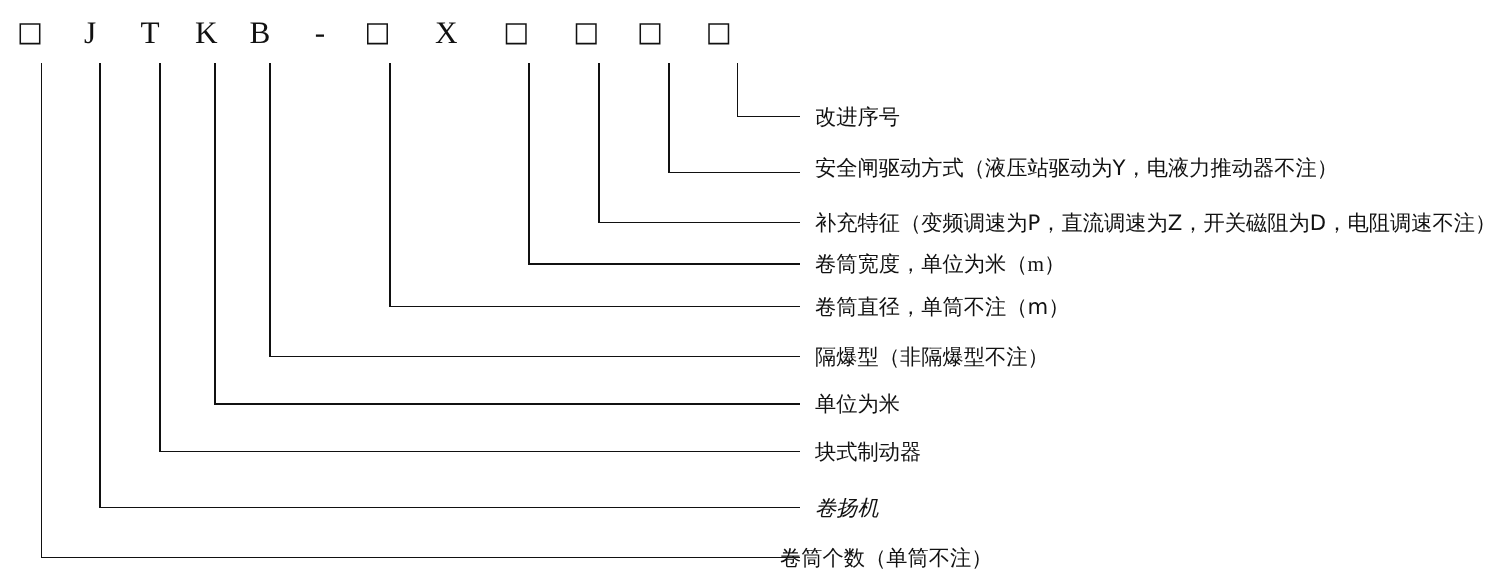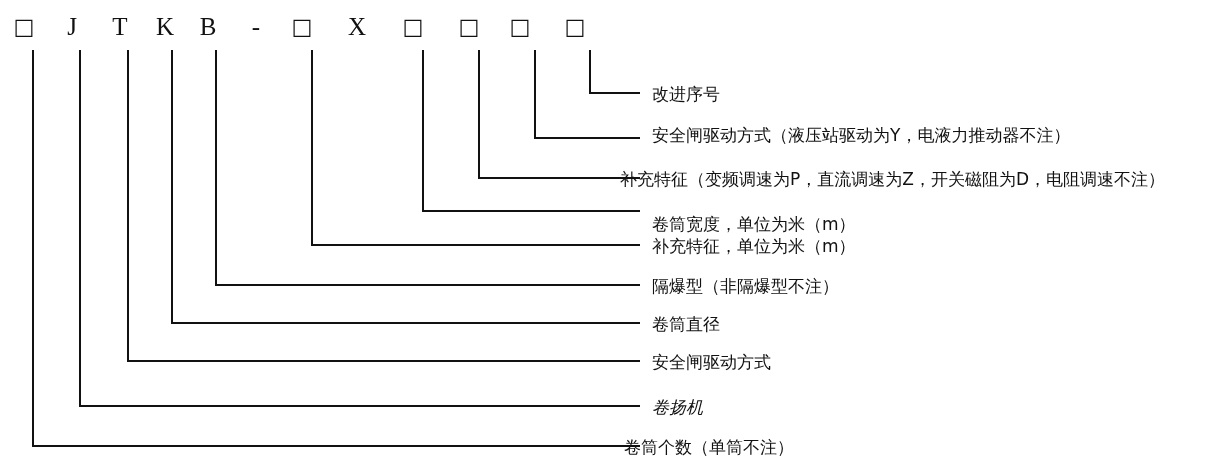--- a/index.html
+++ b/index.html
@@ -68,23 +68,23 @@
       <span class="code-char" style="left: 346px; top: 14px; width: 22px;">X</span>
       <span class="code-char box" style="left: 402px; top: 14px; width: 22px;">□</span>
       <span class="code-char box" style="left: 458px; top: 14px; width: 22px;">□</span>
       <span class="code-char box" style="left: 509px; top: 14px; width: 22px;">□</span>
       <span class="code-char box" style="left: 564px; top: 14px; width: 22px;">□</span>
     </div>
 
   <div id="labels">
       <div class="label" style="left: 652px; top: 85px;">改进序号</div>
       <div class="label" style="left: 652px; top: 126px;">安全闸驱动方式（液压站驱动为Y，电液力推动器不注）</div>
-      <div class="label" style="left: 620px; top: 170px;">补充特征（变频调速为P，直流调速为Z，开关磁阻为D，电阻调速不注）</div>
-      <div class="label" style="left: 652px; top: 215px;">卷筒宽度，单位为米（m）</div>
-      <div class="label" style="left: 652px; top: 237px;">补充特征，单位为米（m）</div>
+      <div class="label" style="left: 652px; top: 170px;">补充特征（变频调速为P，直流调速为Z，开关磁阻为D，电阻调速不注）</div>
+      <div class="label" style="left: 652px; top: 203px; font-family: Liberation Serif, serif;">卷筒宽度，单位为米（m）</div>
+      <div class="label" style="left: 652px; top: 237px;">卷筒直径，单筒不注（m）</div>
       <div class="label" style="left: 652px; top: 277px;">隔爆型（非隔爆型不注）</div>
-      <div class="label" style="left: 652px; top: 315px;">卷筒直径</div>
-      <div class="label" style="left: 652px; top: 353px;">安全闸驱动方式</div>
+      <div class="label" style="left: 652px; top: 315px;">单位为米</div>
+      <div class="label" style="left: 652px; top: 353px;">块式制动器</div>
       <div class="label" style="left: 652px; top: 398px; font-style: italic;">卷扬机</div>
       <div class="label" style="left: 624px; top: 438px;">卷筒个数（单筒不注）</div>
     </div>
 
 </div>
 
 </body></html>

